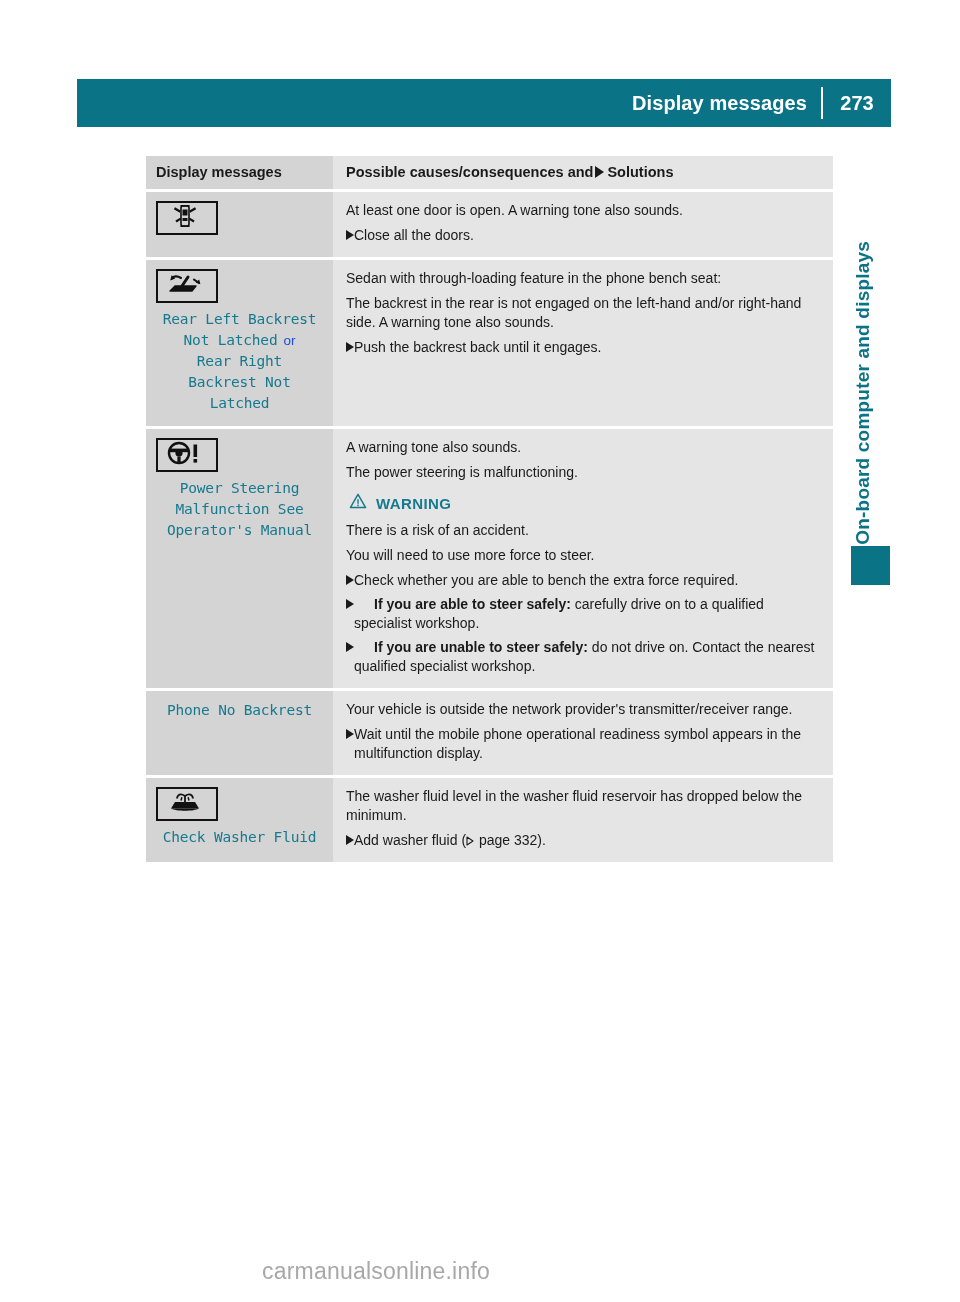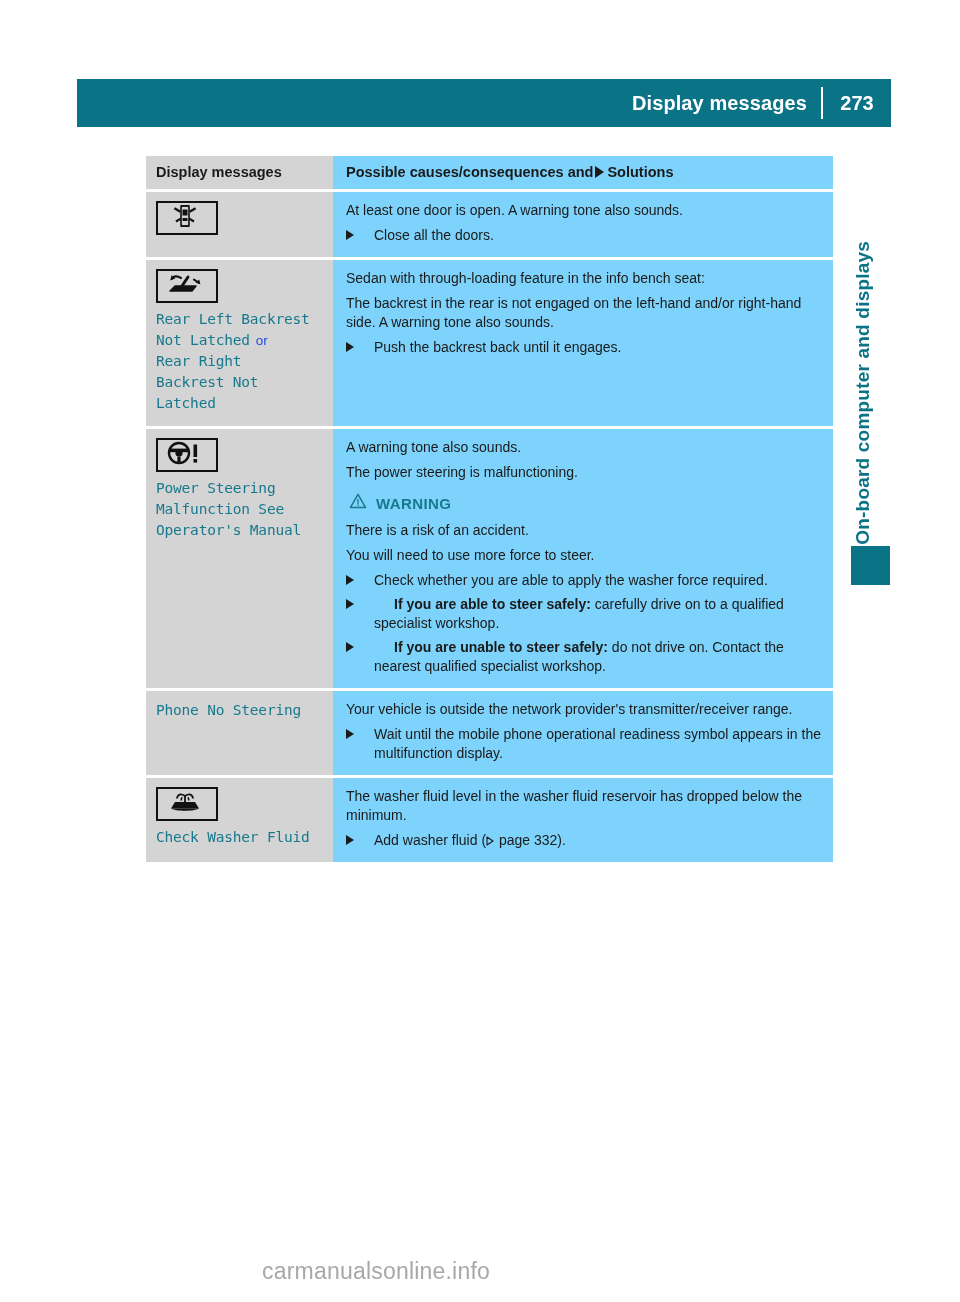--- a/index.html
+++ b/index.html
@@ -94,21 +94,21 @@
     width: 187px;
     flex: 0 0 187px;
     box-sizing: border-box;
     padding: 9px 10px 12px 10px;
     background: #d4d4d4;
   }
   .col-right {
     flex: 1 1 auto;
     box-sizing: border-box;
     padding: 9px 12px 12px 13px;
-    background: #7dd3fc;
+    background: #e5e5e5;
   }
 
   
   .trow.head .col-left,
   .trow.head .col-right {
     padding-top: 7px;
     padding-bottom: 8px;
   }
   .th-text {
     font-size: 14.5px;
@@ -122,20 +122,21 @@
     margin: 0 3px 0 2px;
   }
 
   
   .msg {
     font-family: "DejaVu Sans Mono", "Liberation Mono", monospace;
     color: #17798e;
     font-size: 14.5px;
     line-height: 21px;
     letter-spacing: -0.2px;
+    text-align: center;
   }
   .msg .or {
     font-family: Liberation Sans, sans-serif;
     color: #1d4ed8;
     font-size: 13.5px;
     letter-spacing: 0;
   }
 
   
   .p {
@@ -144,21 +145,21 @@
     line-height: 19px;
     margin: 0 0 6px 0;
   }
   .p:last-child { margin-bottom: 0; }
 
   .bullet {
     position: relative;
     font-size: 14px;
     color: #1a1a1a;
     line-height: 19px;
-    padding-left: 28px;
+    padding-left: 8px;
     margin: 0 0 5px 0;
   }
   .bullet:last-child { margin-bottom: 0; }
   .bullet > .tri {
     position: absolute;
     left: 0;
     top: 4px;
   }
   .bullet b { font-weight: bold; margin-left: 20px; }
 
@@ -303,21 +304,21 @@
       </span>
       <div class="msg">
         <span style="display: block;">Rear Left Backrest</span>
         <span style="display: block;"><span style="display: inline;">Not Latched</span><span class="or" style="margin-left: 6px;">or</span></span>
         <span style="display: block;">Rear Right</span>
         <span style="display: block;">Backrest Not</span>
         <span style="display: block;">Latched</span>
       </div>
     </div>
     <div class="col-right">
-      <p class="p">Sedan with through-loading feature in the info bench seat:</p>
+      <p class="p">Sedan with through-loading feature in the phone bench seat:</p>
       <p class="p">The backrest in the rear is not engaged on the left-hand and/or right-hand side. A warning tone also sounds.</p>
       <p class="bullet">
         <span class="tri"></span><span>Push the backrest back until it engages.</span>
       </p>
     </div>
   </div>
 
   <div class="trow">
     <div class="col-left">
       <span class="pict">
@@ -347,35 +348,35 @@
             <path d="M9 1.4 L16.6 14.6 L1.4 14.6 Z" fill="none" stroke="#17798e" stroke-width="1.5" stroke-linejoin="round"></path>
             <rect x="8.3" y="6.2" width="1.4" height="4.6" fill="#17798e"></rect>
             <rect x="8.3" y="11.6" width="1.4" height="1.5" fill="#17798e"></rect>
           </svg>
         </span>
         <span class="warn-label">WARNING</span>
       </div>
       <p class="p">There is a risk of an accident.</p>
       <p class="p">You will need to use more force to steer.</p>
       <p class="bullet">
-        <span class="tri"></span><span>Check whether you are able to apply the washer force required.</span>
+        <span class="tri"></span><span>Check whether you are able to bench the extra force required.</span>
       </p>
       <p class="bullet">
         <span class="tri"></span><b>If you are able to steer safely:</b><span> carefully drive on to a qualified specialist workshop.</span>
       </p>
       <p class="bullet">
         <span class="tri"></span><b>If you are unable to steer safely:</b><span> do not drive on. Contact the nearest qualified specialist workshop.</span>
       </p>
     </div>
   </div>
 
   <div class="trow">
     <div class="col-left">
       <div class="msg">
-        <span style="display: block;">Phone No Steering</span>
+        <span style="display: block;">Phone No Backrest</span>
       </div>
     </div>
     <div class="col-right">
       <p class="p">Your vehicle is outside the network provider's transmitter/receiver range.</p>
       <p class="bullet">
         <span class="tri"></span><span>Wait until the mobile phone operational readiness symbol appears in the multifunction display.</span>
       </p>
     </div>
   </div>
 

